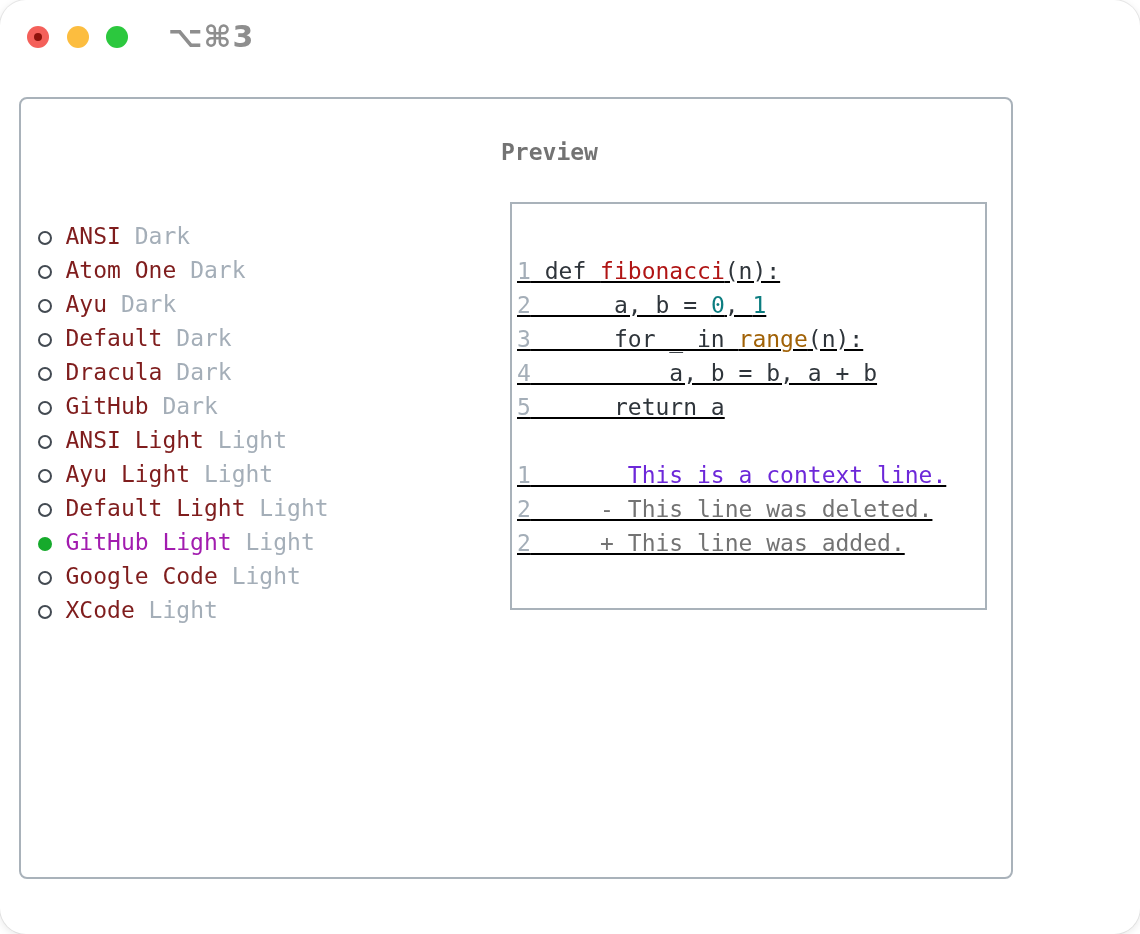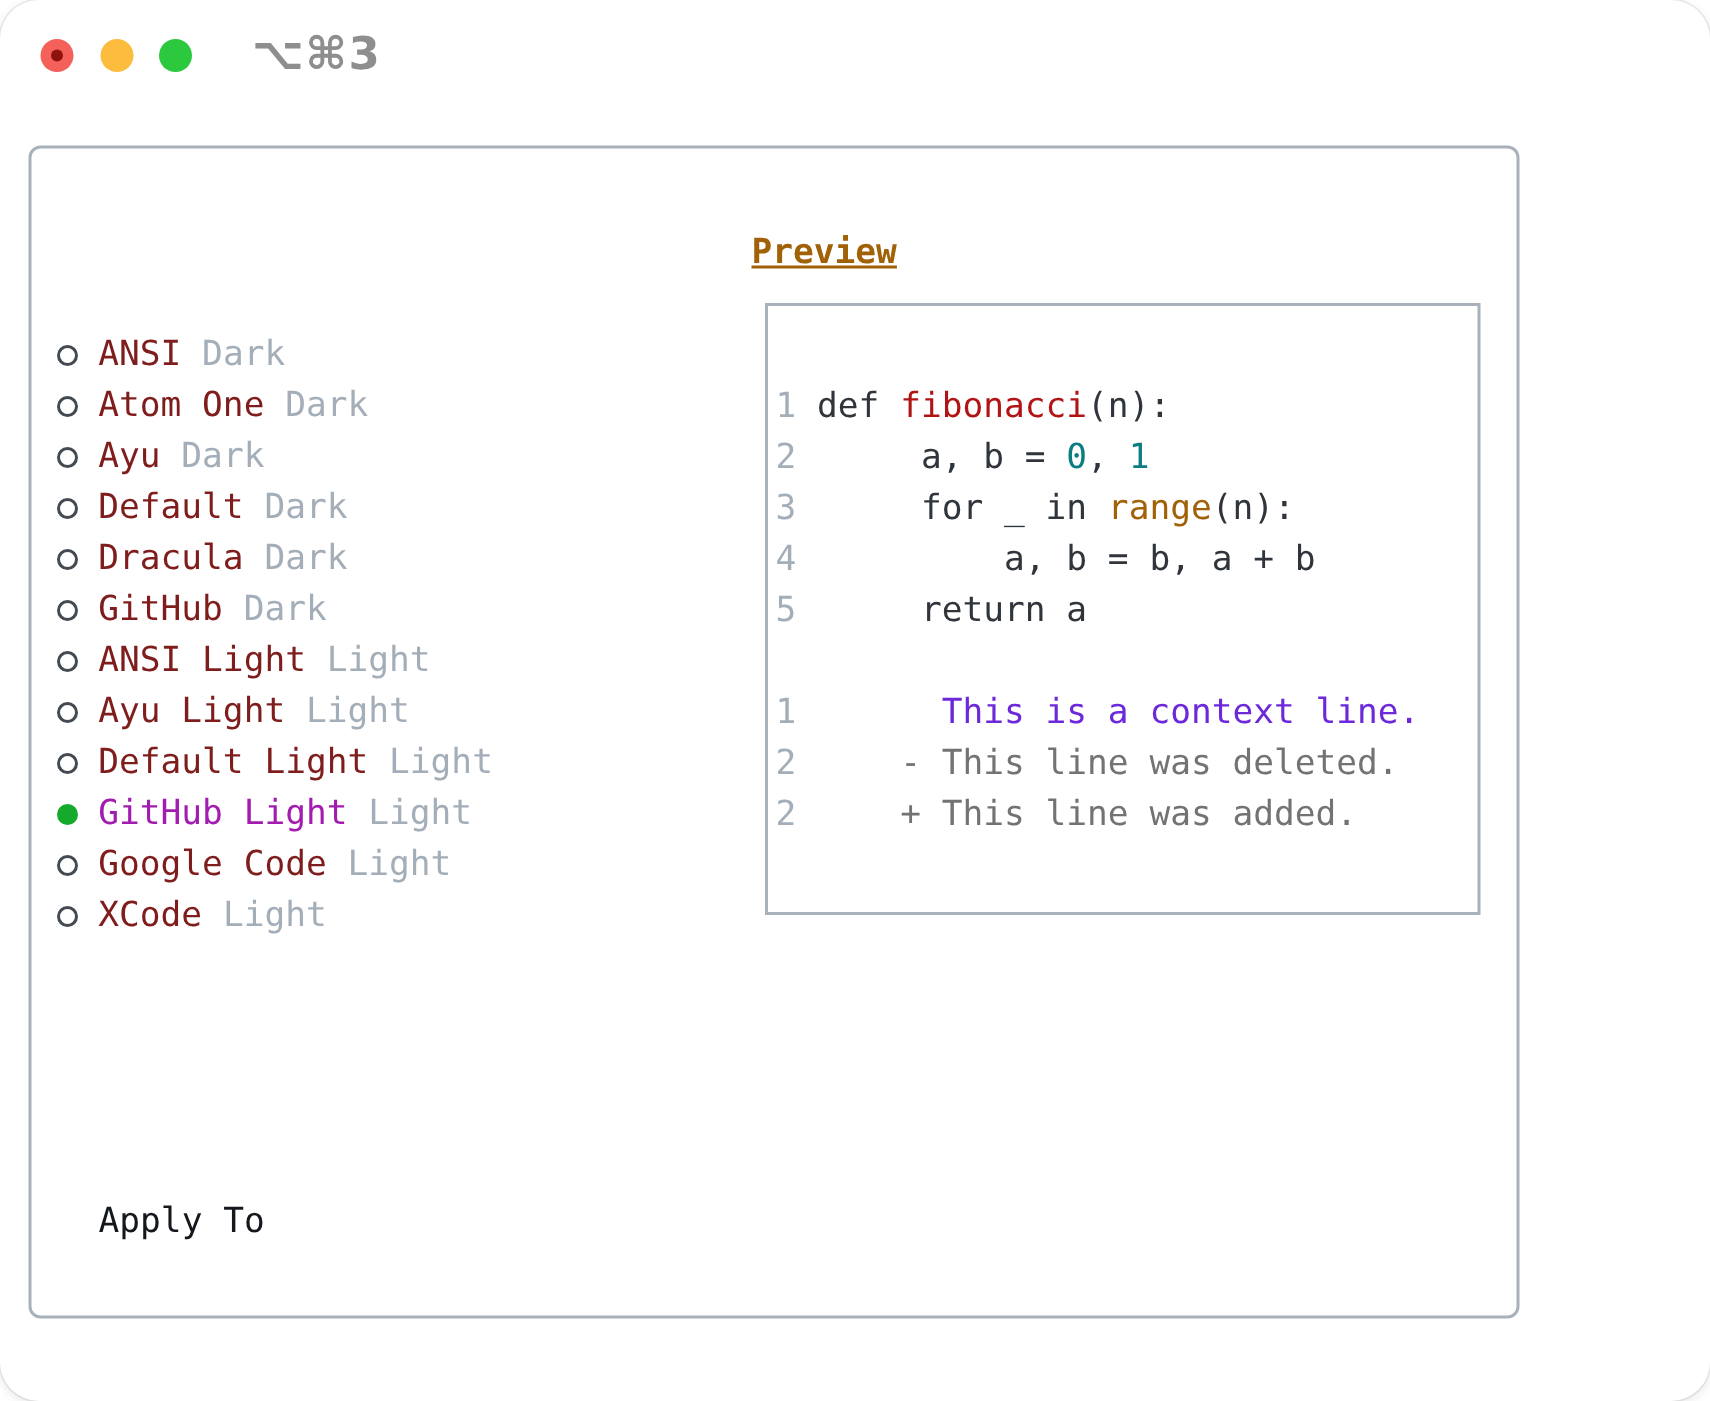--- a/index.html
+++ b/index.html
@@ -35,25 +35,26 @@
     display:inline-block;width:14px;height:14px;border-radius:50%;
     border:2px solid #434a52;box-sizing:border-box;
     margin-right:13.5px;vertical-align:-1px;
   }
   .bullet.sel{border-color:#16aa2c;background:#16aa2c;}
   .tname{color:#7f1d1d;}
   .tname.sel{color:#a21caf;}
   .tvar{color:#a4aeb8;}
   .gap{height:34px;}
   
-  .preview-title{position:absolute;left:480px;top:52px;font-weight:bold;color:#a16207;text-decoration:underline;}
+  .preview-title{position:absolute;left:480px;top:36px;font-weight:bold;color:#737373;}
   .preview-box{
     position:absolute;left:489px;top:103px;width:477px;height:408px;
     border:2px solid #a9b2ba;background:#ffffff;box-sizing:border-box;
     padding:50px 18px 0 5px;
+    text-decoration:underline;
   }
   .cl{height:34px;}
   .ln{color:#a4aeb8;}
   .fg{color:#2f353b;}
   .red{color:#b01414;}
   .teal{color:#0c7d80;}
   .blue{color:#a16207;}
   .ctx{color:#6d28d9;}
   .del{color:#737373;}
   .add{color:#737373;}
@@ -68,21 +69,20 @@
     <div class="light yellow"></div>
     <div class="light green"></div>
     <div class="shortcut">⌥⌘3</div>
   </div>
 
   <div class="panel">
 
     <div class="left-col mono">
       <div id="themes-list"><div class="row"><span class="bullet"></span><span class="tname">ANSI</span><span class="tvar"> Dark</span></div><div class="row"><span class="bullet"></span><span class="tname">Atom One</span><span class="tvar"> Dark</span></div><div class="row"><span class="bullet"></span><span class="tname">Ayu</span><span class="tvar"> Dark</span></div><div class="row"><span class="bullet"></span><span class="tname">Default</span><span class="tvar"> Dark</span></div><div class="row"><span class="bullet"></span><span class="tname">Dracula</span><span class="tvar"> Dark</span></div><div class="row"><span class="bullet"></span><span class="tname">GitHub</span><span class="tvar"> Dark</span></div><div class="row"><span class="bullet"></span><span class="tname">ANSI Light</span><span class="tvar"> Light</span></div><div class="row"><span class="bullet"></span><span class="tname">Ayu Light</span><span class="tvar"> Light</span></div><div class="row"><span class="bullet"></span><span class="tname">Default Light</span><span class="tvar"> Light</span></div><div class="row"><span class="bullet sel"></span><span class="tname sel">GitHub Light</span><span class="tvar"> Light</span></div><div class="row"><span class="bullet"></span><span class="tname">Google Code</span><span class="tvar"> Light</span></div><div class="row"><span class="bullet"></span><span class="tname">XCode</span><span class="tvar"> Light</span></div></div>
       <div class="gap"></div>
-      <div class="row"><span>  </span><span style="color:#14181c">Apply To</span></div>
       
       
       
       
     </div>
 
     <div class="preview-title mono">Preview</div>
 
     <div class="preview-box mono" id="code-box"><div class="cl"><span class="ln">1</span><span class="code-content"><span class="fg"> def </span><span class="red">fibonacci</span><span class="fg">(n):</span></span></div><div class="cl"><span class="ln">2</span><span class="code-content"><span class="fg">      a, b = </span><span class="teal">0</span><span class="fg">, </span><span class="teal">1</span></span></div><div class="cl"><span class="ln">3</span><span class="code-content"><span class="fg">      for _ in </span><span class="blue">range</span><span class="fg">(n):</span></span></div><div class="cl"><span class="ln">4</span><span class="code-content"><span class="fg">          a, b = b, a + b</span></span></div><div class="cl"><span class="ln">5</span><span class="code-content"><span class="fg">      return a</span></span></div><div class="cl"><span class="ln"></span><span class="code-content"></span></div><div class="cl"><span class="ln">1</span><span class="code-content"><span class="ctx">       This is a context line.</span></span></div><div class="cl"><span class="ln">2</span><span class="code-content"><span class="del">     - This line was deleted.</span></span></div><div class="cl"><span class="ln">2</span><span class="code-content"><span class="add">     + This line was added.</span></span></div></div>
 

